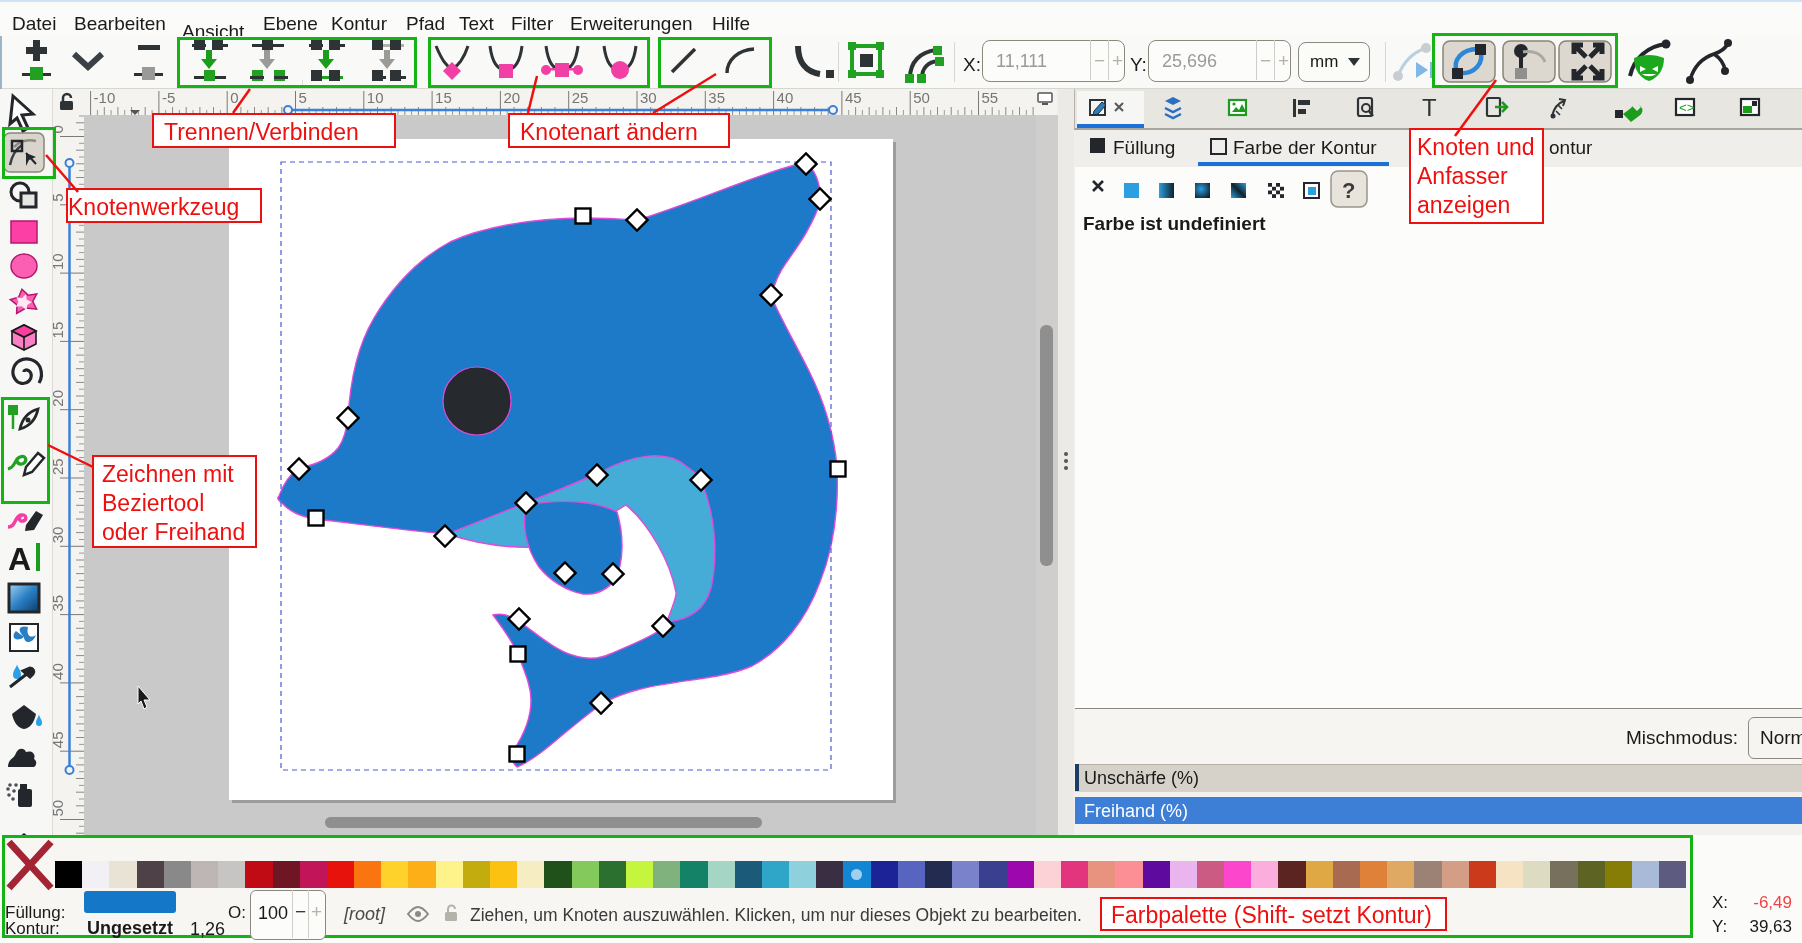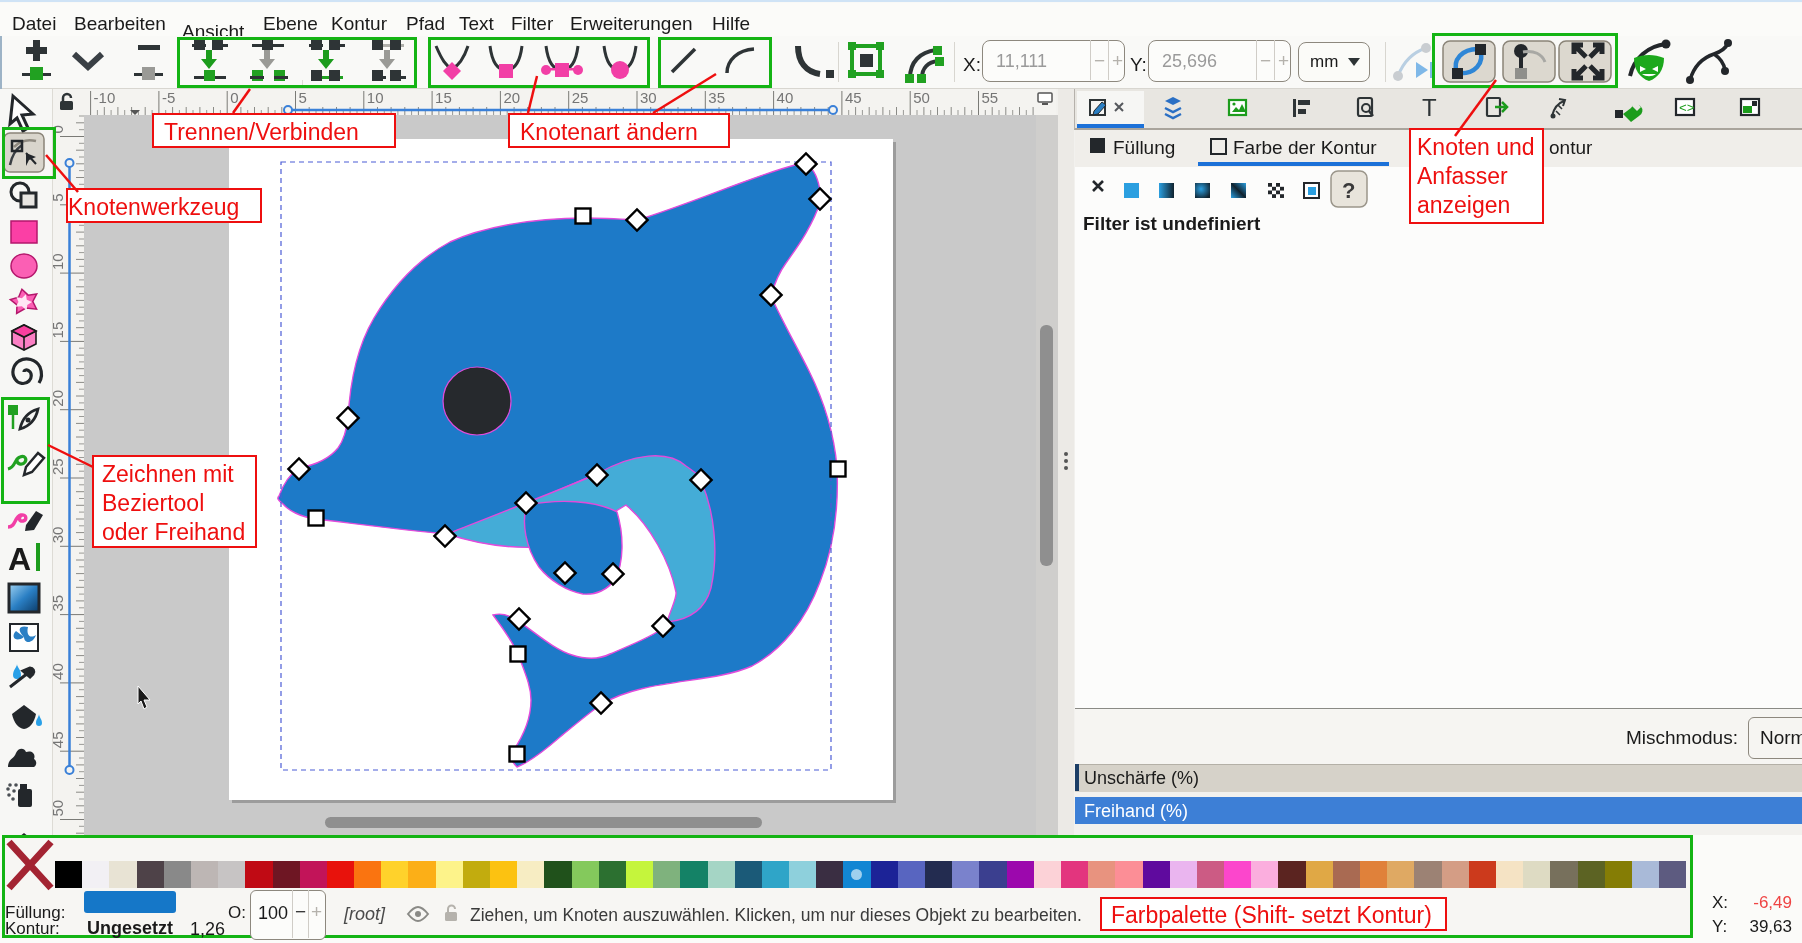--- a/index.html
+++ b/index.html
@@ -610,21 +610,21 @@
     <rect x="197" y="27.2" width="4" height="3.75" fill="#23272b"></rect>
     <rect x="201" y="16.0" width="4" height="3.75" fill="#23272b"></rect>
     <rect x="201" y="23.5" width="4" height="3.75" fill="#23272b"></rect>
     <rect x="205" y="19.8" width="4" height="3.75" fill="#23272b"></rect>
     <rect x="205" y="27.2" width="4" height="3.75" fill="#23272b"></rect>
     <rect x="229" y="16" width="15" height="15" fill="#fff" stroke="#23272b" stroke-width="2"></rect>
     <rect x="233" y="20" width="8" height="8" fill="#2b9fe0"></rect>
     <rect x="256" y="4" width="36" height="36" rx="7" fill="#e8e4db" stroke="#9a958a" stroke-width="1.5"></rect>
     <text x="267" y="31" font-size="22" font-weight="bold" fill="#3a3a3a" font-family="Liberation Sans">?</text>
   </svg>
-<div class="abs" style="left:1083px;top:213px;font-size:19px;font-weight:bold;color:#1a1a1a;">Filter ist undefiniert</div>
+<div class="abs" style="left:1083px;top:213px;font-size:19px;font-weight:bold;color:#1a1a1a;">Farbe ist undefiniert</div>
 <div class="abs" style="left:1075px;top:709px;width:727px;height:55px;background:#f6f5f2;"></div>
 <div class="abs" style="left:1626px;top:727px;font-size:19px;color:#1a1a1a;">Mischmodus:</div>
 <div class="abs" style="left:1748px;top:717px;width:60px;height:40px;background:#f6f5f2;border:1px solid #8d887e;border-radius:6px 0 0 6px;"></div>
 <div class="abs" style="left:1760px;top:727px;font-size:19px;color:#1a1a1a;">Norm</div>
 <div class="abs" style="left:1075px;top:764px;width:727px;height:27px;background:#d6d2c9;border-top:1px solid #b4b0a7;"></div>
 <div class="abs" style="left:1075px;top:764px;width:4px;height:27px;background:#1c3e66;"></div>
 <div class="abs" style="left:1084px;top:768px;font-size:18px;color:#1a1a1a;">Unschärfe (%)</div>
 <div class="abs" style="left:1075px;top:797px;width:727px;height:27px;background:#3d7fd6;"></div>
 <div class="abs" style="left:1084px;top:801px;font-size:18px;color:#fff;">Freihand (%)</div>
 <div class="abs" style="left:0;top:835px;width:1802px;height:108px;background:#fbfbf9;"></div>

